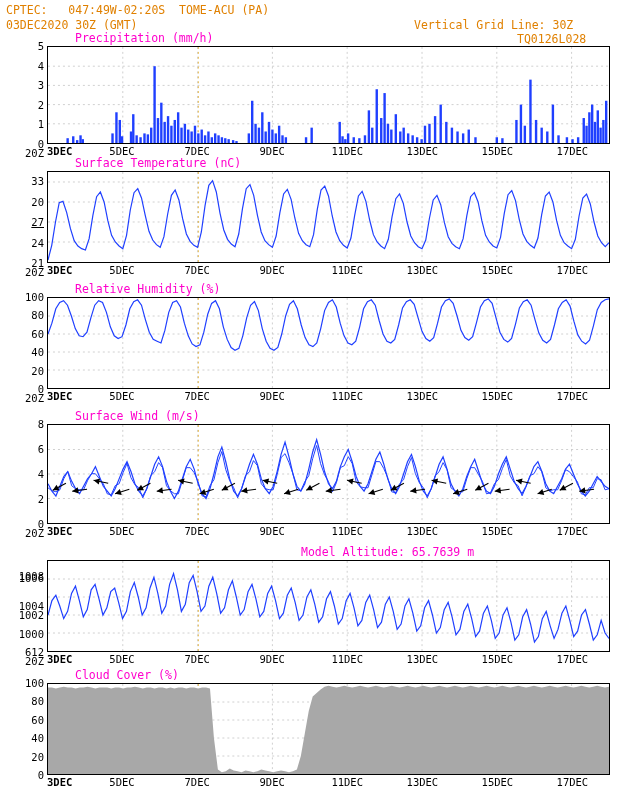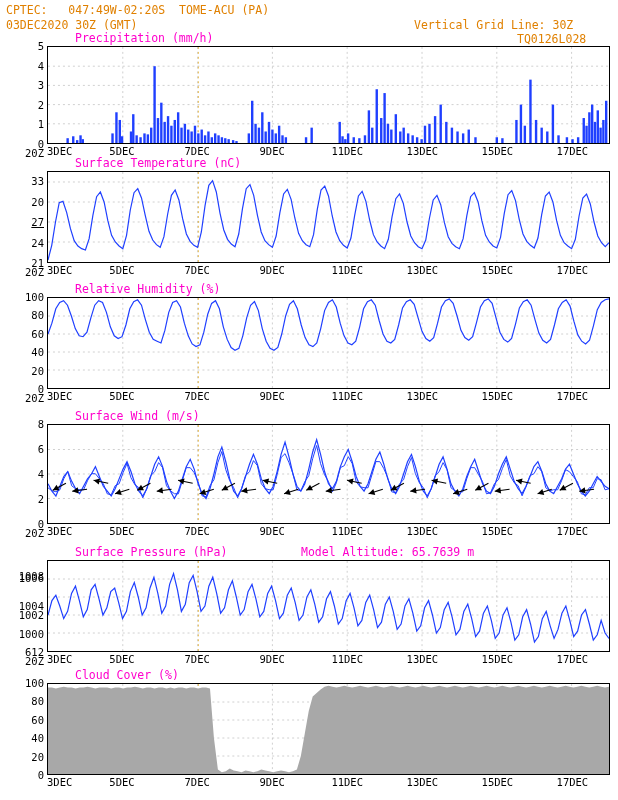--- a/index.html
+++ b/index.html
@@ -13,21 +13,21 @@
   .plotbox{position:absolute;left:0;top:0;width:100%;height:100%;
            border:1px solid #000;box-sizing:border-box;background:#fff;}
   .plotbox svg{display:block;width:100%;height:100%;}
 
   .ptitle{position:absolute;color:#ff00cc;font-size:11.5px;white-space:pre;}
 
   .ylab{position:absolute;right:100%;margin-right:3px;font-size:10.5px;color:#000;
         text-align:right;white-space:pre;transform:translateY(-50%);}
   .xlab{position:absolute;top:100%;margin-top:1px;font-size:10.5px;color:#000;
         white-space:pre;transform:translateX(-50%);}
-  .xlab.left{transform:translateX(0);}
+  .xlab.left{transform:translateX(0);font-weight:bold;}
   .stub{position:absolute;right:100%;margin-right:3px;font-size:10.5px;color:#000;white-space:pre;}
 </style>
 </head>
 <body>
 
 <div id="root">
 
   <div class="hdr orange" style="left:6px;top:3px;">CPTEC:   047:49W-02:20S  TOME-ACU (PA)</div>
   <div class="hdr orange" style="left:6px;top:18px;">03DEC2020 30Z (GMT)</div>
   <div class="hdr orange" style="left:414px;top:18px;">Vertical Grid Line: 30Z</div>
@@ -398,21 +398,20 @@
           <line x1="150.15" y1="0" x2="150.15" y2="92" stroke="#bbbbbb" stroke-width="0.7" stroke-dasharray="2,3"></line>
           <line x1="225.20" y1="0" x2="225.20" y2="92" stroke="#bbbbbb" stroke-width="0.7" stroke-dasharray="2,3"></line>
           <line x1="300.25" y1="0" x2="300.25" y2="92" stroke="#bbbbbb" stroke-width="0.7" stroke-dasharray="2,3"></line>
           <line x1="375.35" y1="0" x2="375.35" y2="92" stroke="#bbbbbb" stroke-width="0.7" stroke-dasharray="2,3"></line>
           <line x1="450.40" y1="0" x2="450.40" y2="92" stroke="#bbbbbb" stroke-width="0.7" stroke-dasharray="2,3"></line>
           <line x1="525.45" y1="0" x2="525.45" y2="92" stroke="#bbbbbb" stroke-width="0.7" stroke-dasharray="2,3"></line>
           <line x1="150.88" y1="0" x2="150.88" y2="92" stroke="#e0a000" stroke-width="0.7" stroke-dasharray="2,3"></line>
           <path d="M0.00,55.20 L3.94,40.48 L7.87,34.96 L11.81,46.00 L15.75,58.88 L19.69,51.52 L23.62,33.12 L27.56,25.76 L31.50,40.48 L35.43,57.04 L39.37,49.68 L43.31,29.44 L47.24,23.92 L51.18,38.64 L55.12,55.20 L59.06,47.84 L62.99,31.28 L66.93,27.60 L70.87,42.32 L74.80,58.88 L78.74,51.52 L82.68,31.28 L86.62,22.08 L90.55,36.80 L94.49,55.20 L98.43,47.84 L102.36,27.60 L106.30,16.56 L110.24,33.12 L114.17,53.36 L118.11,46.00 L122.05,23.92 L125.99,12.88 L129.92,29.44 L133.86,51.52 L137.80,44.16 L141.73,22.08 L145.67,14.72 L149.61,31.28 L153.55,51.52 L157.48,46.00 L161.42,25.76 L165.36,16.56 L169.29,33.12 L173.23,53.36 L177.17,47.84 L181.10,29.44 L185.04,20.24 L188.98,36.80 L192.92,55.20 L196.85,49.68 L200.79,31.28 L204.73,23.92 L208.66,38.64 L212.60,57.04 L216.54,51.52 L220.48,33.12 L224.41,25.76 L228.35,40.48 L232.29,58.88 L236.22,53.36 L240.16,34.96 L244.10,27.60 L248.03,42.32 L251.97,60.72 L255.91,55.20 L259.85,36.80 L263.78,29.44 L267.72,44.16 L271.66,62.56 L275.59,57.04 L279.53,38.64 L283.47,31.28 L287.41,46.00 L291.34,64.40 L295.28,58.88 L299.22,40.48 L303.15,33.12 L307.09,47.84 L311.03,66.24 L314.97,60.72 L318.90,42.32 L322.84,34.96 L326.78,49.68 L330.71,68.08 L334.65,62.56 L338.59,44.16 L342.52,36.80 L346.46,51.52 L350.40,69.92 L354.34,64.40 L358.27,46.00 L362.21,38.64 L366.15,53.36 L370.08,71.76 L374.02,66.24 L377.96,47.84 L381.90,40.48 L385.83,55.20 L389.77,73.60 L393.71,68.08 L397.64,49.68 L401.58,42.32 L405.52,57.04 L409.45,75.44 L413.39,69.92 L417.33,51.52 L421.27,44.16 L425.20,58.88 L429.14,77.28 L433.08,71.76 L437.01,53.36 L440.95,46.00 L444.89,60.72 L448.83,79.12 L452.76,73.60 L456.70,55.20 L460.64,47.84 L464.57,62.56 L468.51,80.96 L472.45,75.44 L476.38,57.04 L480.32,49.68 L484.26,64.40 L488.20,82.80 L492.13,77.28 L496.07,58.88 L500.01,51.52 L503.94,66.24 L507.88,79.12 L511.82,69.92 L515.76,53.36 L519.69,46.00 L523.63,60.72 L527.57,77.28 L531.50,71.76 L535.44,55.20 L539.38,49.68 L543.31,64.40 L547.25,80.96 L551.19,75.44 L555.13,60.72 L559.06,73.60 L563.00,79.12" fill="none" stroke="#1f3fff" stroke-width="1.2"></path>
         </svg>
       </div>
-    <div class="ptitle" style="left:28px;top:-15px;">Surface Pressure (hPa)</div>
     <div class="ptitle" style="left:254px;top:-15px;">Model Altitude: 65.7639 m</div>
   <div class="ylab" style="top: 92px;">612</div>
       <div class="ylab" style="top: 73.6px;">1000</div>
       <div class="ylab" style="top: 55.2px;">1002</div>
       <div class="ylab" style="top: 46px; text-align: right;">1004</div>
       <div class="ylab" style="top: 18.4px;">1006</div>
       <div class="ylab" style="top: 16px;">1008</div>
       <div class="xlab left" style="left: 0px;">3DEC</div>
       <div class="xlab" style="left: 75px;">5DEC</div>
       <div class="xlab" style="left: 150.2px;">7DEC</div>

